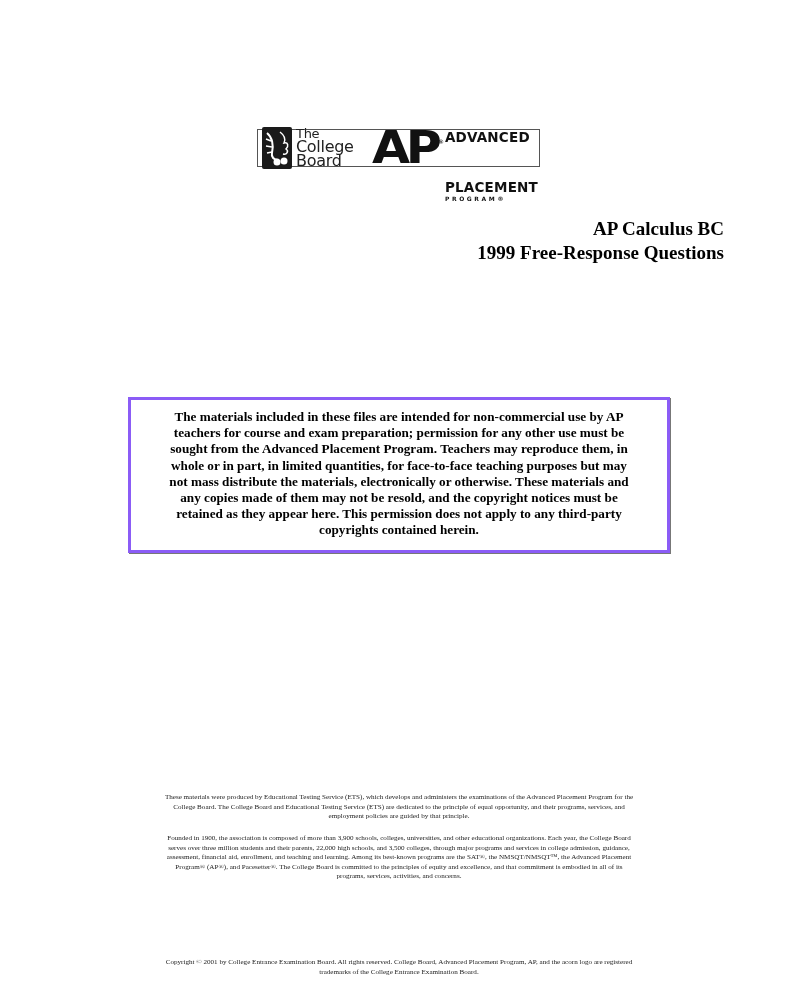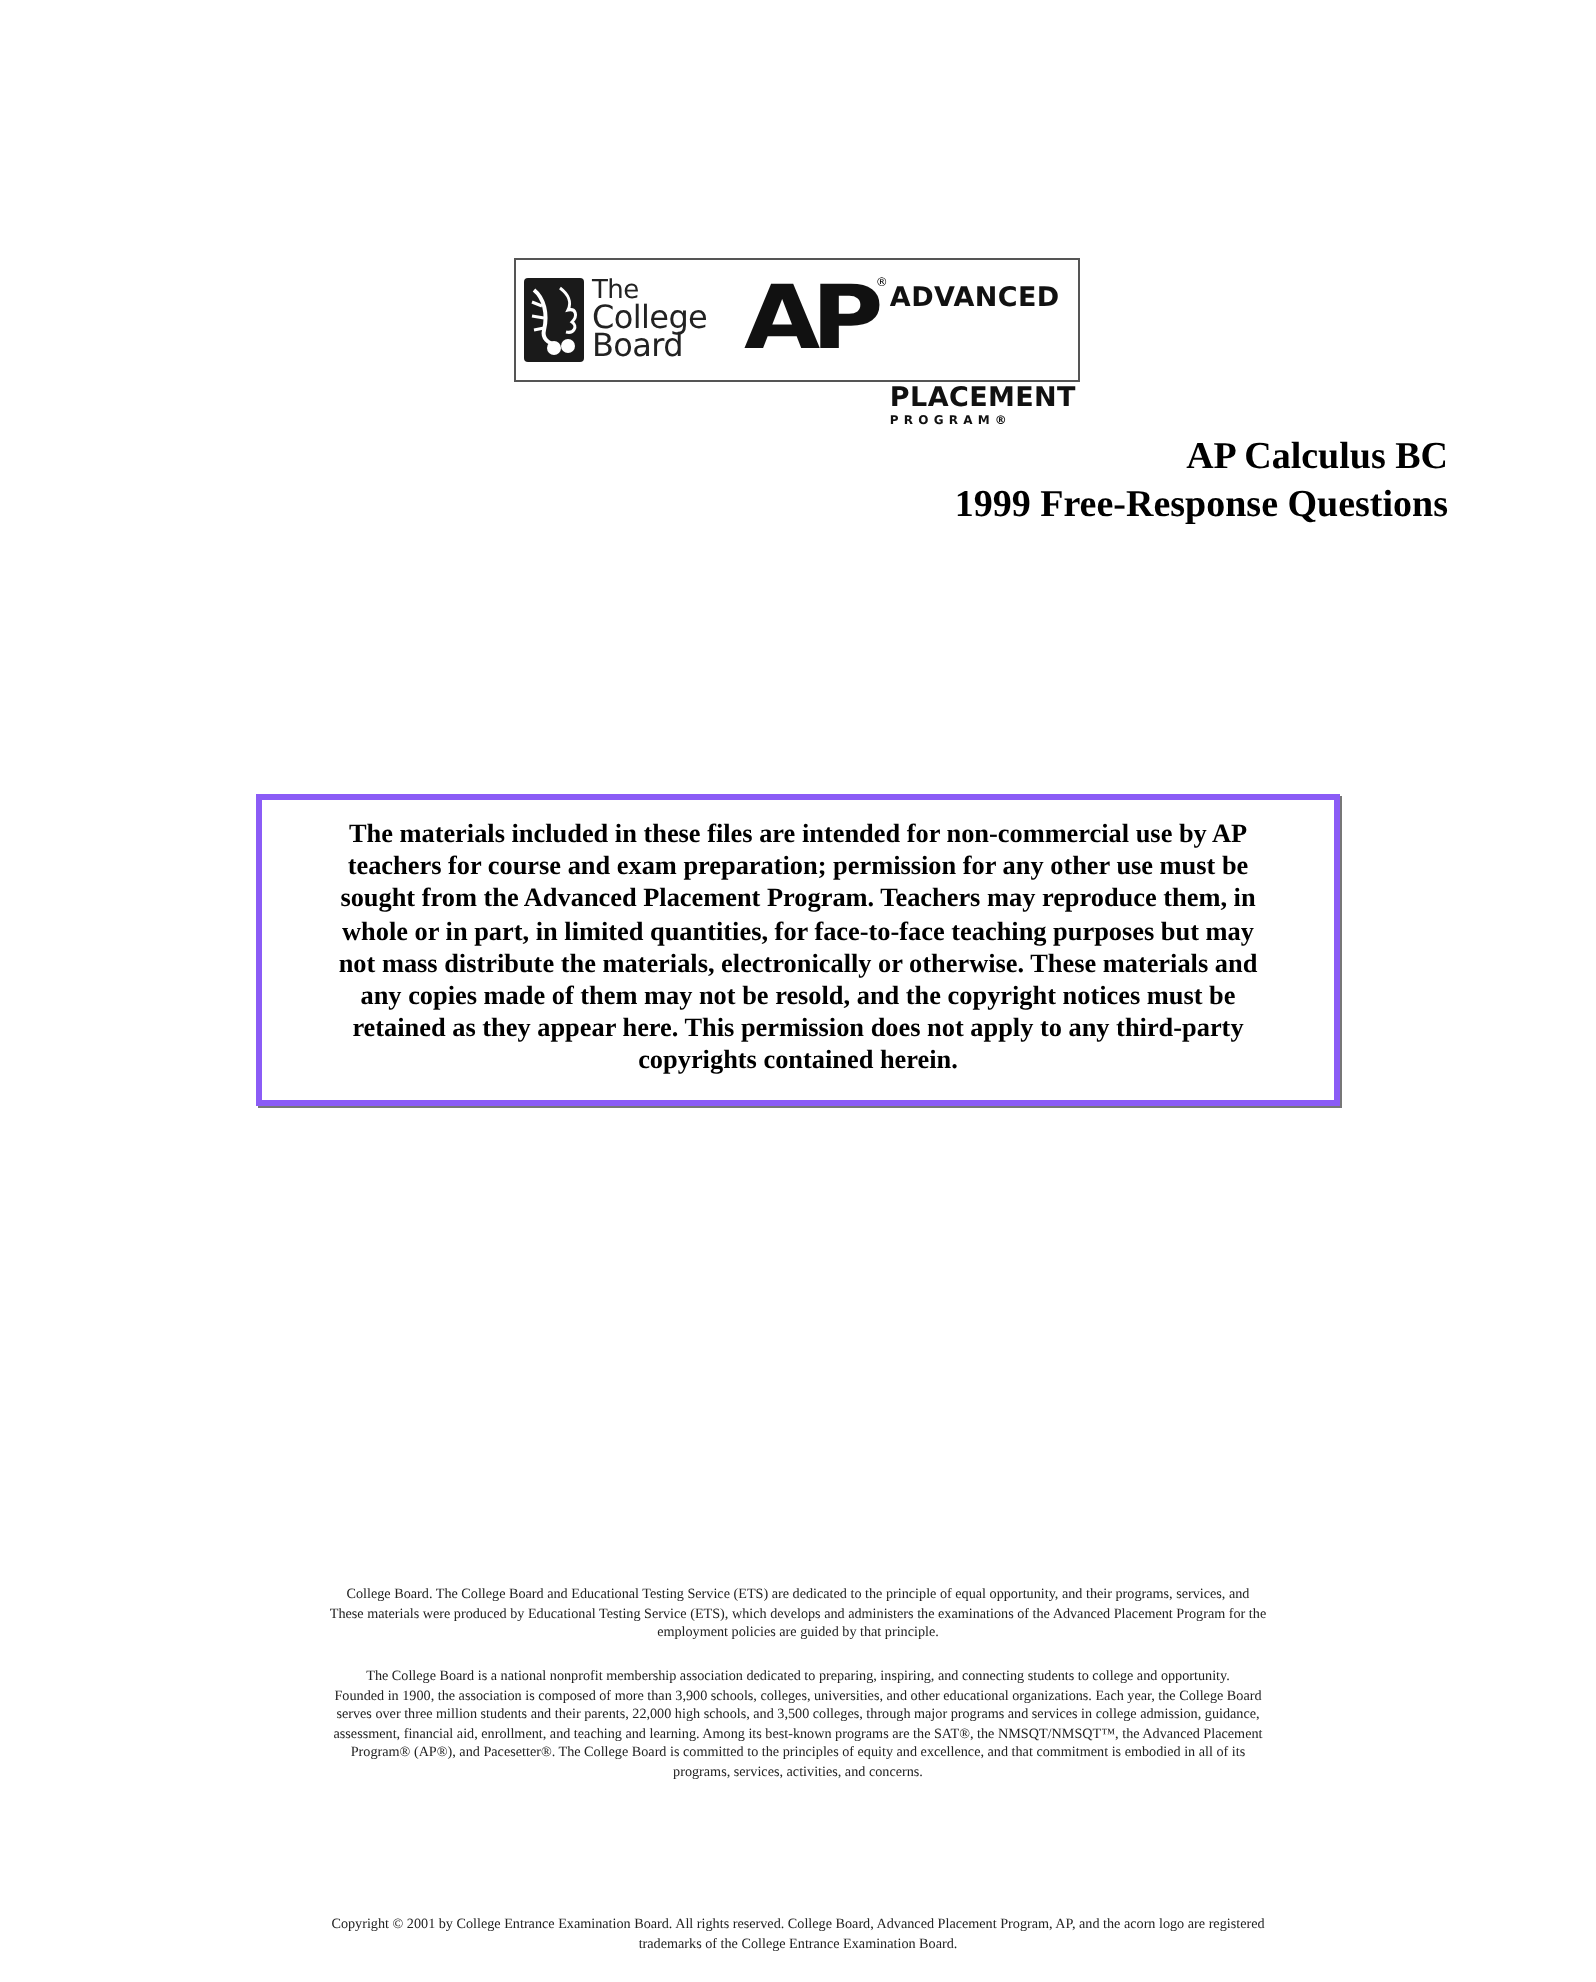--- a/index.html
+++ b/index.html
@@ -13,21 +13,21 @@
       position: relative;
       overflow: hidden;
       font-family: "Liberation Serif", "DejaVu Serif", serif;
       color: #000;
     }
     .logo-box {
       position: absolute;
       left: 257px;
       top: 129px;
       width: 283px;
-      height: 62px;
+      height: 38px;
       border: 1px solid #555;
       box-sizing: border-box;
       display: flex;
       align-items: center;
       background: #fff;
     }
     .cb-mark {
       position: relative;
       width: 30px;
       height: 42px;
@@ -152,27 +152,26 @@
   <span>teachers for course and exam preparation; permission for any other use must be</span>
   <span>sought from the Advanced Placement Program. Teachers may reproduce them, in</span>
   <span>whole or in part, in limited quantities, for face-to-face teaching purposes but may</span>
   <span>not mass distribute the materials, electronically or otherwise. These materials and</span>
   <span>any copies made of them may not be resold, and the copyright notices must be</span>
   <span>retained as they appear here. This permission does not apply to any third-party</span>
   <span>copyrights contained herein.</span>
 </div>
 
 <div class="footer footer-1">
+  <span>These materials were produced by Educational Testing Service (ETS), which develops and administers the examinations of the Advanced Placement Program for the</span>
   <span>College Board. The College Board and Educational Testing Service (ETS) are dedicated to the principle of equal opportunity, and their programs, services, and</span>
-  <span>These materials were produced by Educational Testing Service (ETS), which develops and administers the examinations of the Advanced Placement Program for the</span>
   <span>employment policies are guided by that principle.</span>
 </div>
 
 <div class="footer footer-2">
-  <span>The College Board is a national nonprofit membership association dedicated to preparing, inspiring, and connecting students to college and opportunity.</span>
   <span>Founded in 1900, the association is composed of more than 3,900 schools, colleges, universities, and other educational organizations. Each year, the College Board</span>
   <span>serves over three million students and their parents, 22,000 high schools, and 3,500 colleges, through major programs and services in college admission, guidance,</span>
   <span>assessment, financial aid, enrollment, and teaching and learning. Among its best-known programs are the SAT®, the NMSQT/NMSQT™, the Advanced Placement</span>
   <span>Program® (AP®), and Pacesetter®. The College Board is committed to the principles of equity and excellence, and that commitment is embodied in all of its</span>
   <span>programs, services, activities, and concerns.</span>
 </div>
 
 <div class="footer footer-3">
   <span>Copyright © 2001 by College Entrance Examination Board. All rights reserved. College Board, Advanced Placement Program, AP, and the acorn logo are registered</span>
   <span>trademarks of the College Entrance Examination Board.</span>

